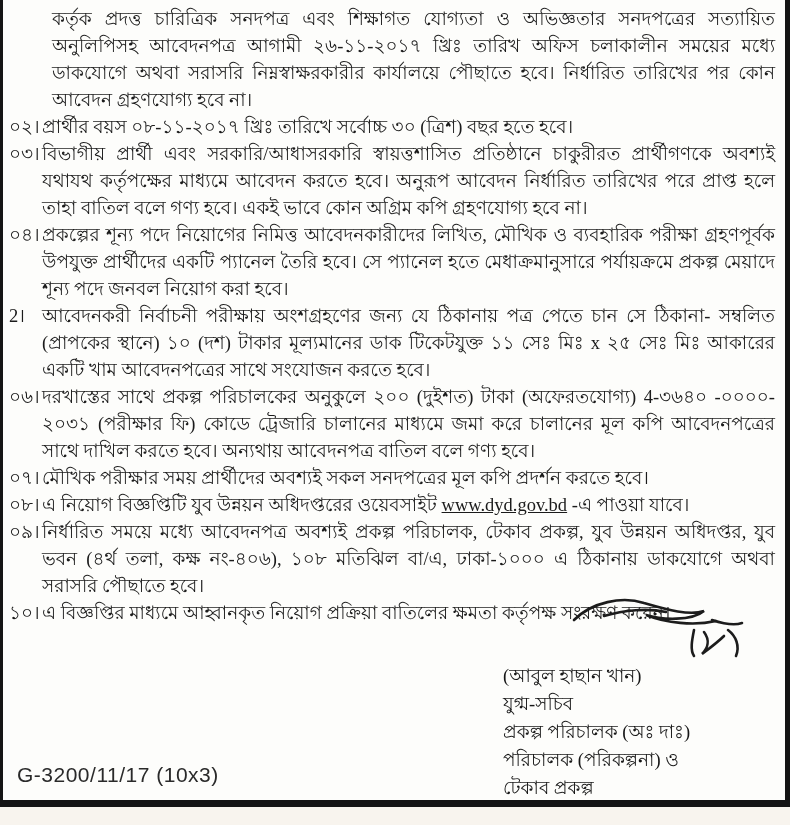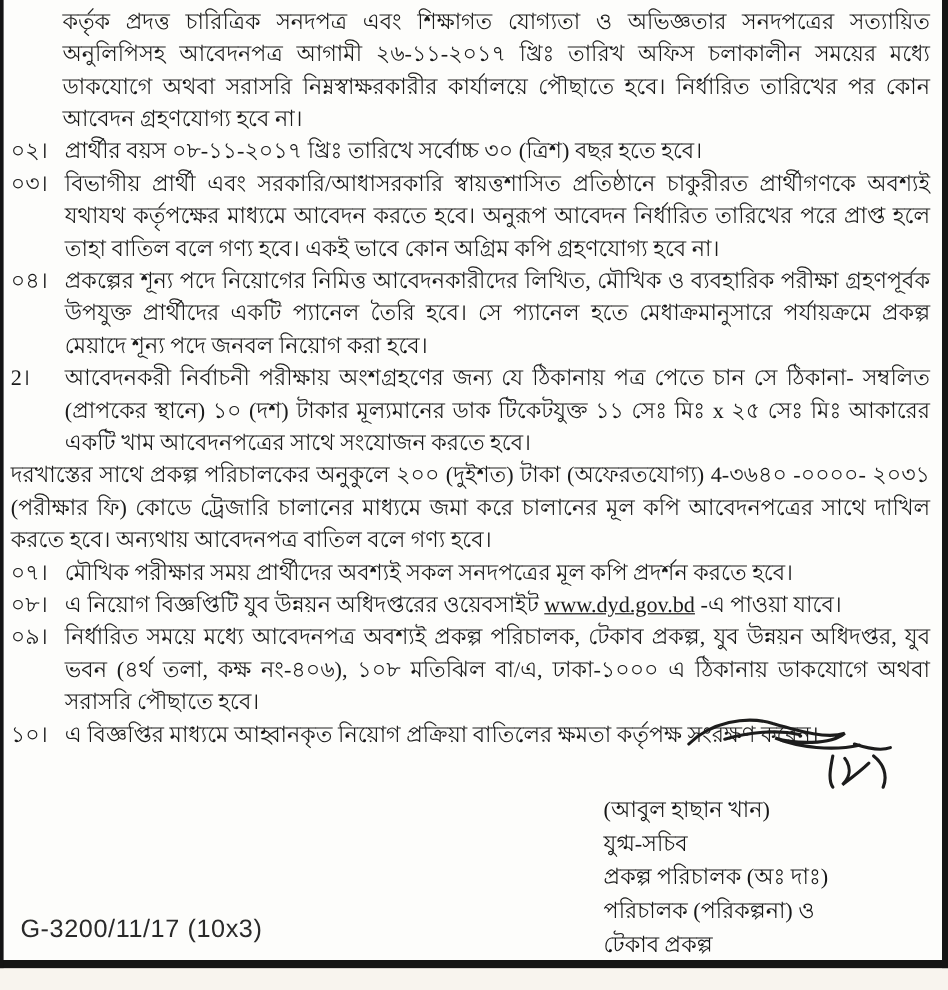--- a/index.html
+++ b/index.html
@@ -18,21 +18,21 @@
     border-bottom:7px solid #141414;
     color:#1b1b1b;
   }
   .content{
     padding:6px 10px 0 6px;
     font-size:18.5px;
     line-height:27px;
     text-align:justify;
   }
   .intro{margin-left:43px;}
-  .item{display:flex;gap:12px;}
+  .item{display:flex;}
   .item .no{flex:0 0 33px;text-align:left;}
   .item .txt{flex:1;text-align:justify;}
   .weblink{
     text-decoration:underline;
     color:#1b1b1b;
     white-space:nowrap;
   }
   .sig-block{
     position:absolute;
     right:26px;top:590px;
@@ -77,20 +77,21 @@
       <span class="no">০৪।</span>
       <span class="txt">প্রকল্পের শূন্য পদে নিয়োগের নিমিত্ত আবেদনকারীদের লিখিত, মৌখিক ও ব্যবহারিক পরীক্ষা গ্রহণপূর্বক উপযুক্ত প্রার্থীদের একটি প্যানেল তৈরি হবে। সে প্যানেল হতে মেধাক্রমানুসারে পর্যায়ক্রমে প্রকল্প মেয়াদে শূন্য পদে জনবল নিয়োগ করা হবে।</span>
     </div>
 
     <div class="item">
       <span class="no">2।</span>
       <span class="txt">আবেদনকরী নির্বাচনী পরীক্ষায় অংশগ্রহণের জন্য যে ঠিকানায় পত্র পেতে চান সে ঠিকানা- সম্বলিত (প্রাপকের স্থানে) ১০ (দশ) টাকার মূল্যমানের ডাক টিকেটযুক্ত ১১ সেঃ মিঃ x ২৫ সেঃ মিঃ আকারের একটি খাম আবেদনপত্রের সাথে সংযোজন করতে হবে।</span>
     </div>
 
     <div class="item">
+      <span class="no">০৬।</span>
       <span class="txt">দরখাস্তের সাথে প্রকল্প পরিচালকের অনুকুলে ২০০ (দুইশত) টাকা (অফেরতযোগ্য) 4-৩৬৪০ -০০০০- ২০৩১ (পরীক্ষার ফি) কোডে ট্রেজারি চালানের মাধ্যমে জমা করে চালানের মূল কপি আবেদনপত্রের সাথে দাখিল করতে হবে। অন্যথায় আবেদনপত্র বাতিল বলে গণ্য হবে।</span>
     </div>
 
     <div class="item">
       <span class="no">০৭।</span>
       <span class="txt">মৌখিক পরীক্ষার সময় প্রার্থীদের অবশ্যই সকল সনদপত্রের মূল কপি প্রদর্শন করতে হবে।</span>
     </div>
 
     <div class="item">
       <span class="no">০৮।</span>

